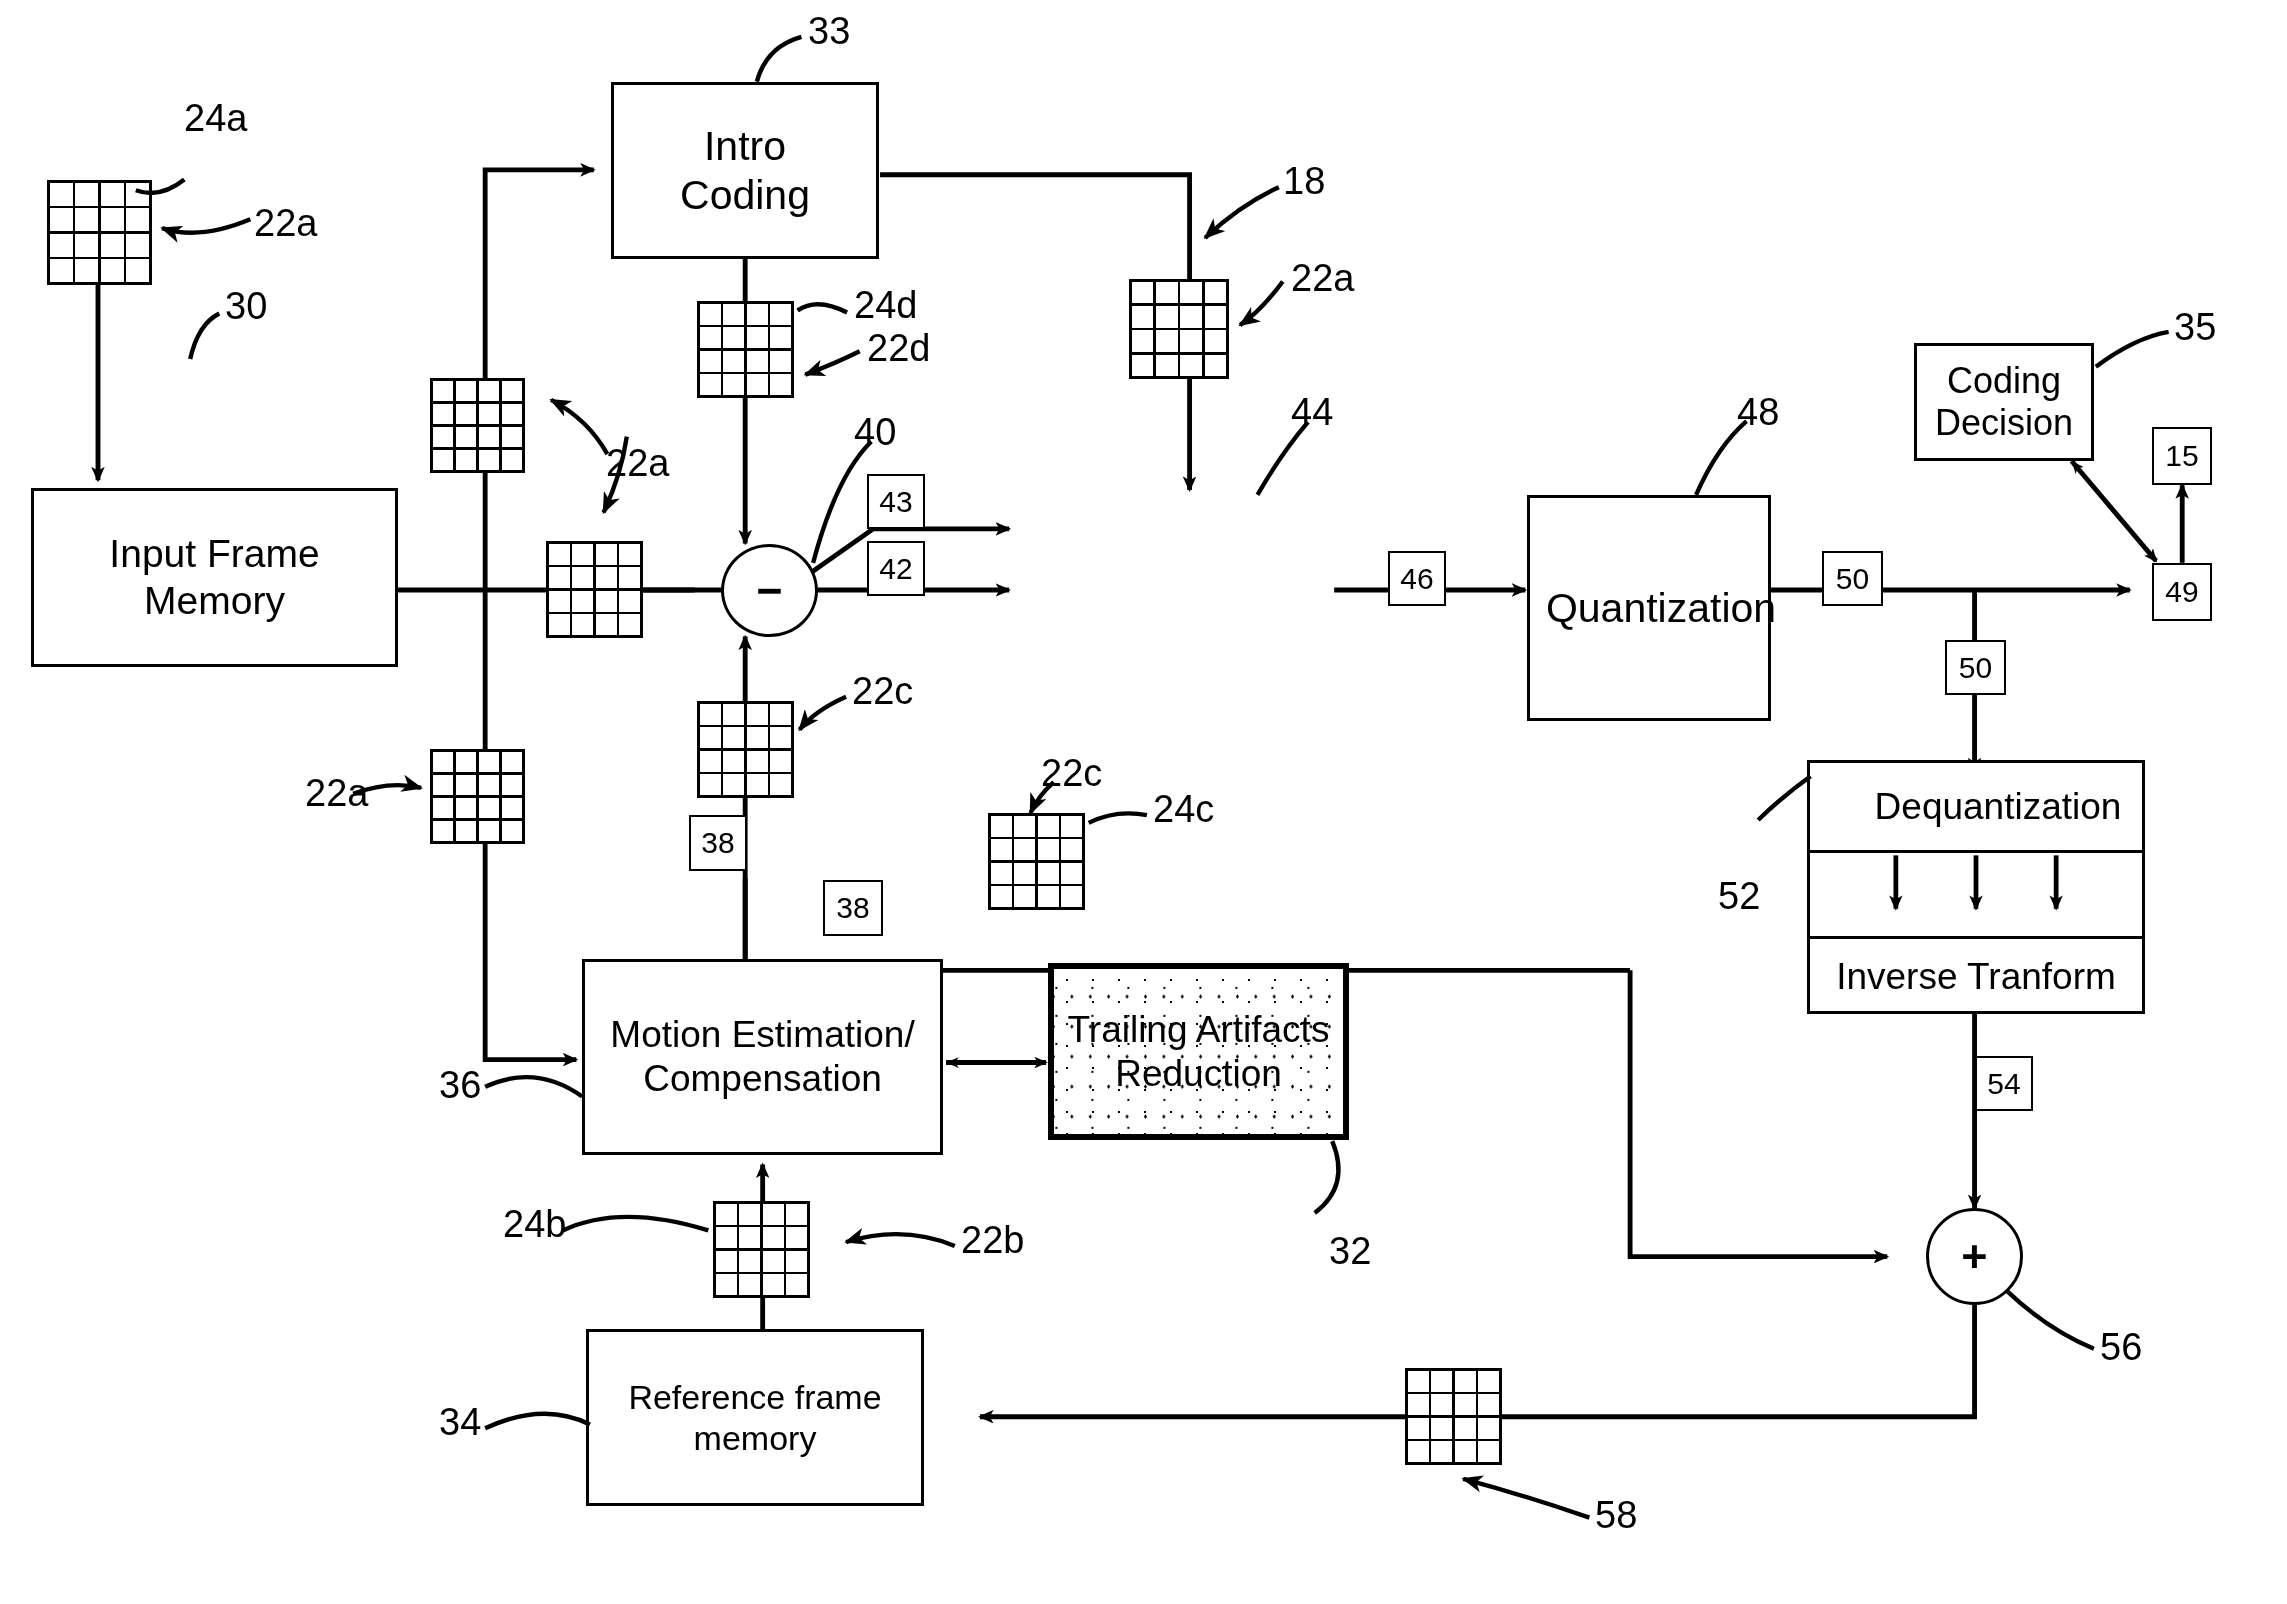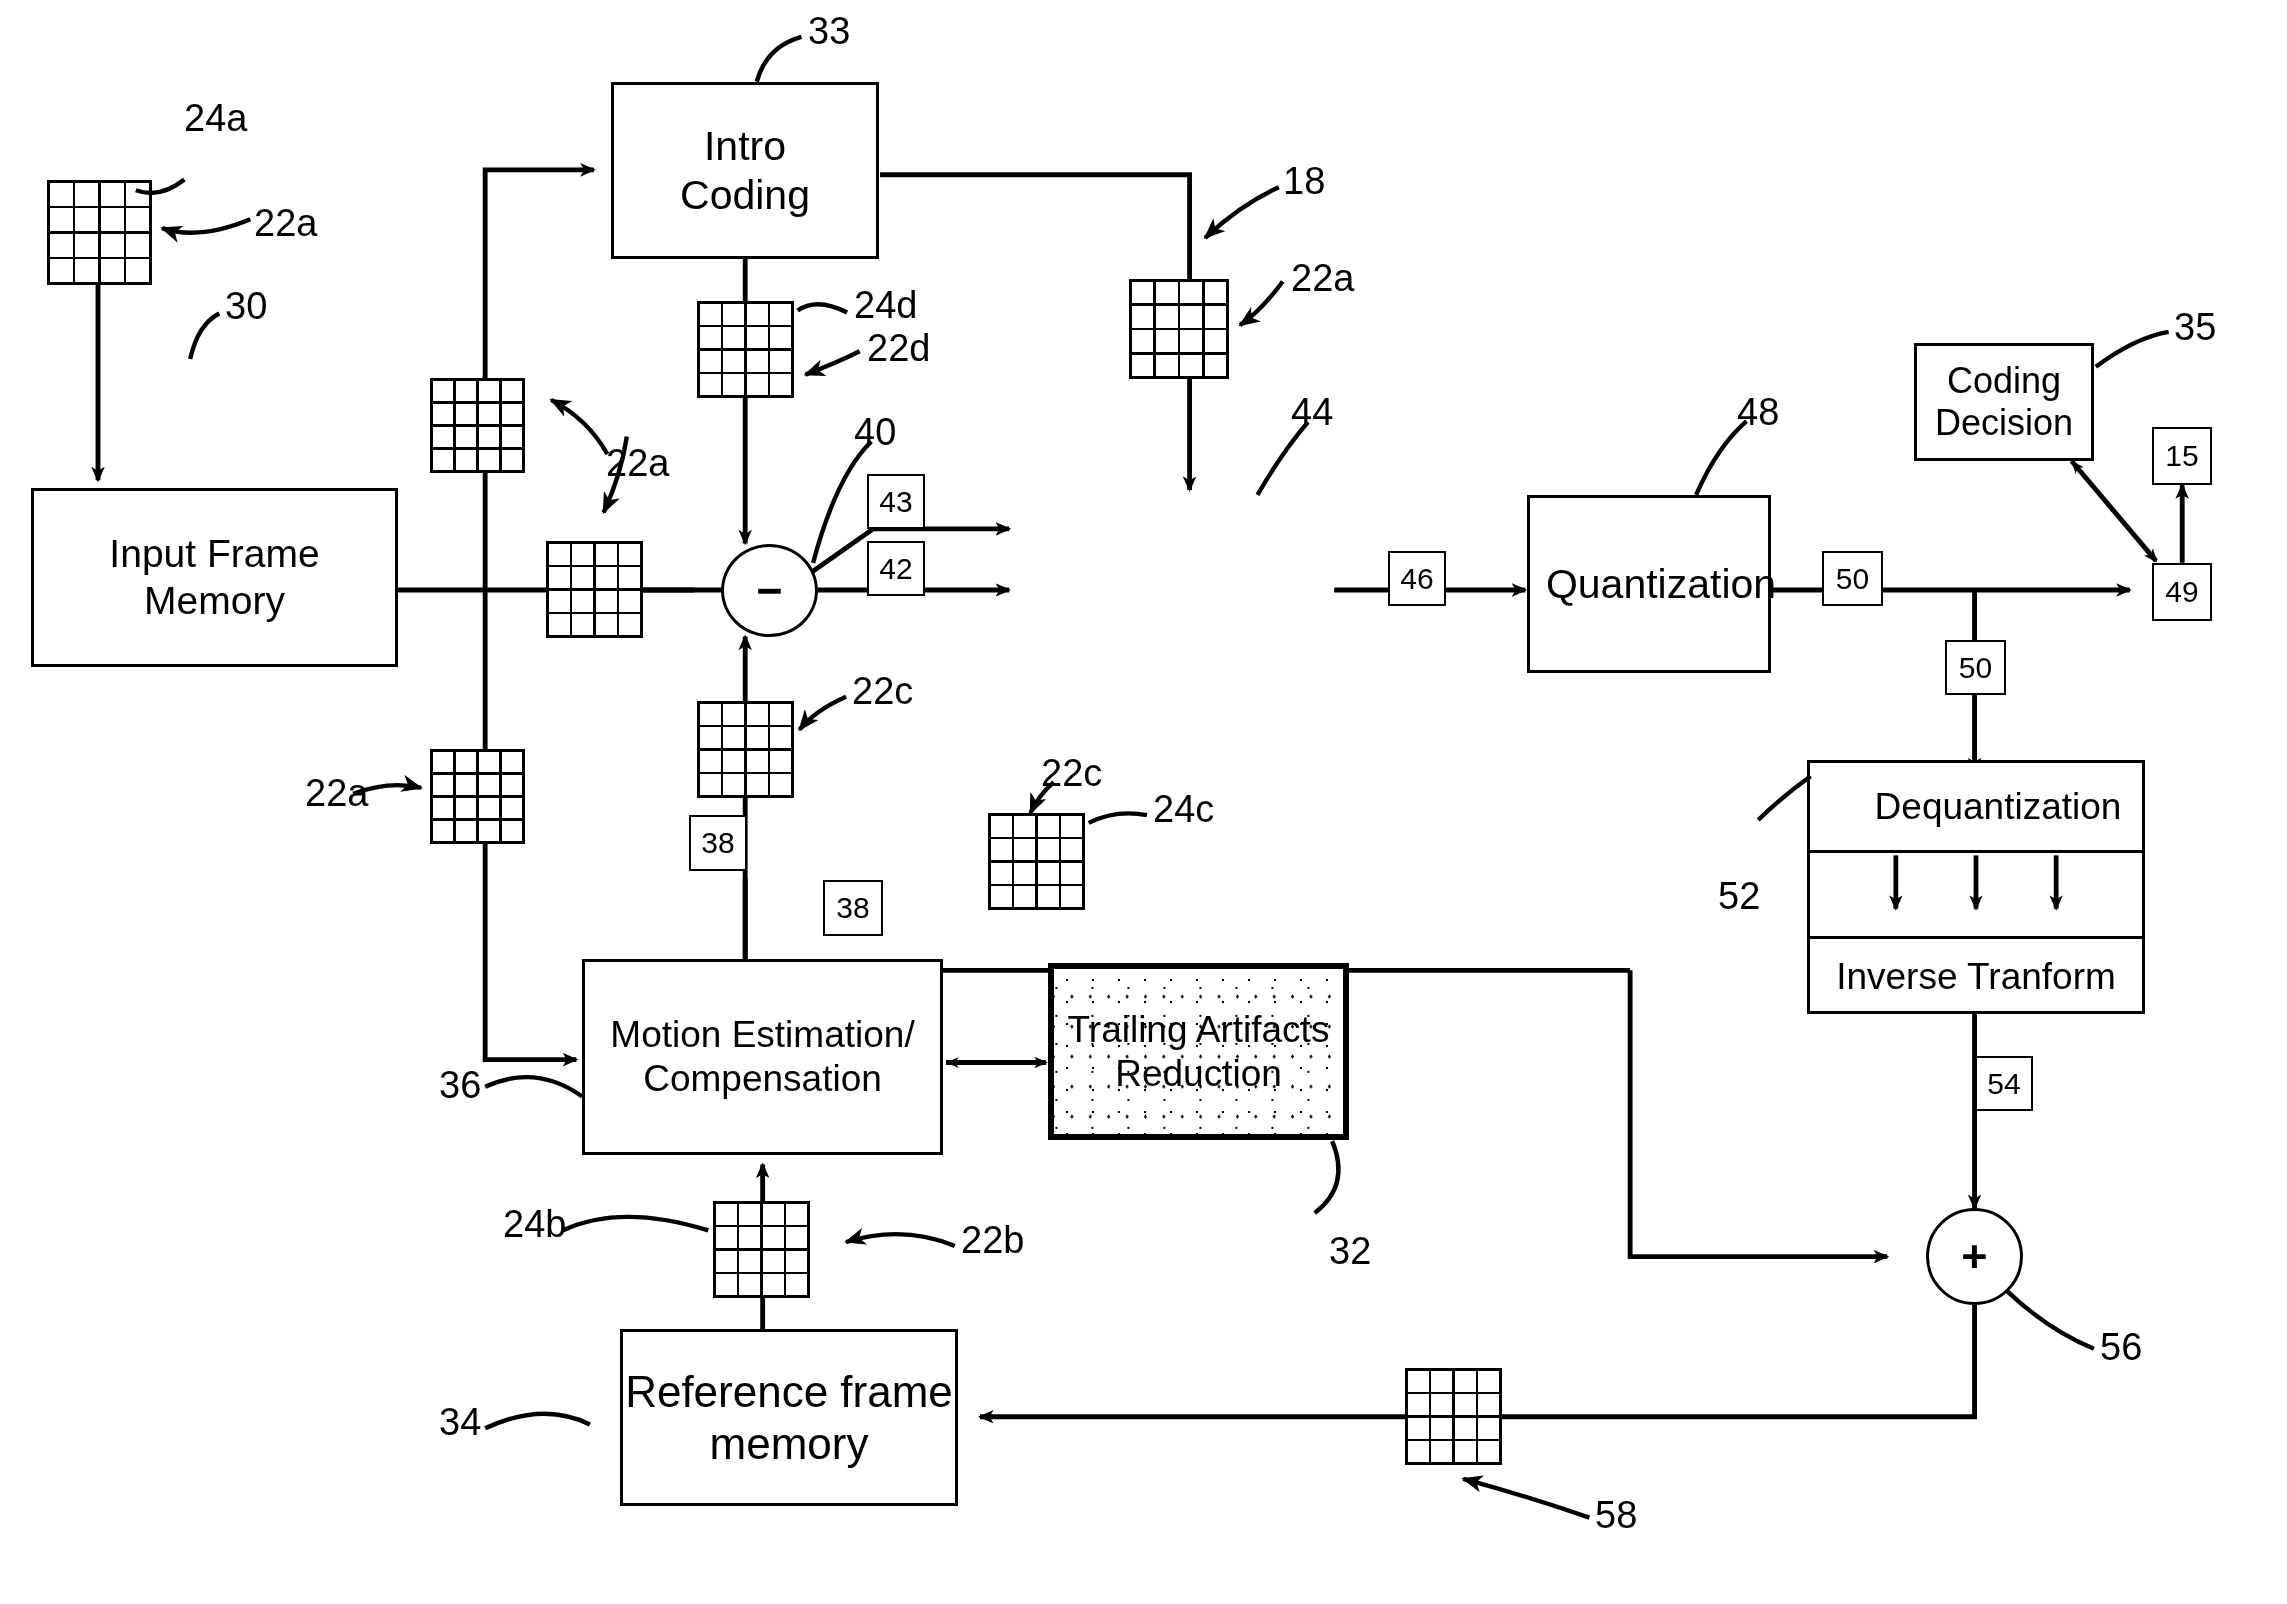--- a/index.html
+++ b/index.html
@@ -300,21 +300,21 @@
   <div class="blk" style="left:611px;top:82px;width:268px;height:177px;font-size:41px;flex-direction:column;">
     <span>Intro</span>
     <span>Coding</span>
   </div>
 
   <div class="blk" style="left:31px;top:488px;width:367px;height:179px;font-size:39px;">
     <span>Input Frame Memory</span>
   </div>
 
 
-  <div class="blk" style="left:1527px;top:495px;width:244px;height:178px;font-size:41px;padding-left:24px;">
+  <div class="blk" style="left:1527px;top:495px;width:244px;height:226px;font-size:41px;padding-left:24px;">
     <span>Quantization</span>
   </div>
 
   <div class="blk" style="left:1914px;top:343px;width:180px;height:118px;font-size:36px;flex-direction:column;">
     <span>Coding</span>
     <span>Decision</span>
   </div>
 
   <div style="position:absolute;left:1807px;top:760px;width:338px;height:254px;border:3.9px solid #000;background:#fff;box-sizing:border-box;">
     <div style="position:absolute;left:0;top:0;width:100%;height:90px;border-bottom:3.9px solid #000;
@@ -339,21 +339,21 @@
   <div class="blk" style="left:582px;top:959px;width:361px;height:196px;font-size:37px;flex-direction:column;">
     <span>Motion Estimation/</span>
     <span>Compensation</span>
   </div>
 
   <div class="blk stipple thickborder" style="left:1048px;top:963px;width:301px;height:177px;font-size:37px;flex-direction:column;">
     <span>Trailing Artifacts</span>
     <span>Reduction</span>
   </div>
 
-  <div class="blk" style="left:620px;top:1329px;width:338px;height:177px;font-size:44px;flex-direction:column;">
+  <div class="blk" style="left:586px;top:1329px;width:338px;height:177px;font-size:34px;flex-direction:column;">
     <span>Reference frame</span>
     <span>memory</span>
   </div>
 
   <div class="opnode" style="left:721px;top:544px;width:97px;height:93px;">
     <span class="gl">−</span>
   </div>
 
   <div class="opnode" style="left:1926px;top:1208px;width:97px;height:97px;">
     <span class="gl">+</span>

